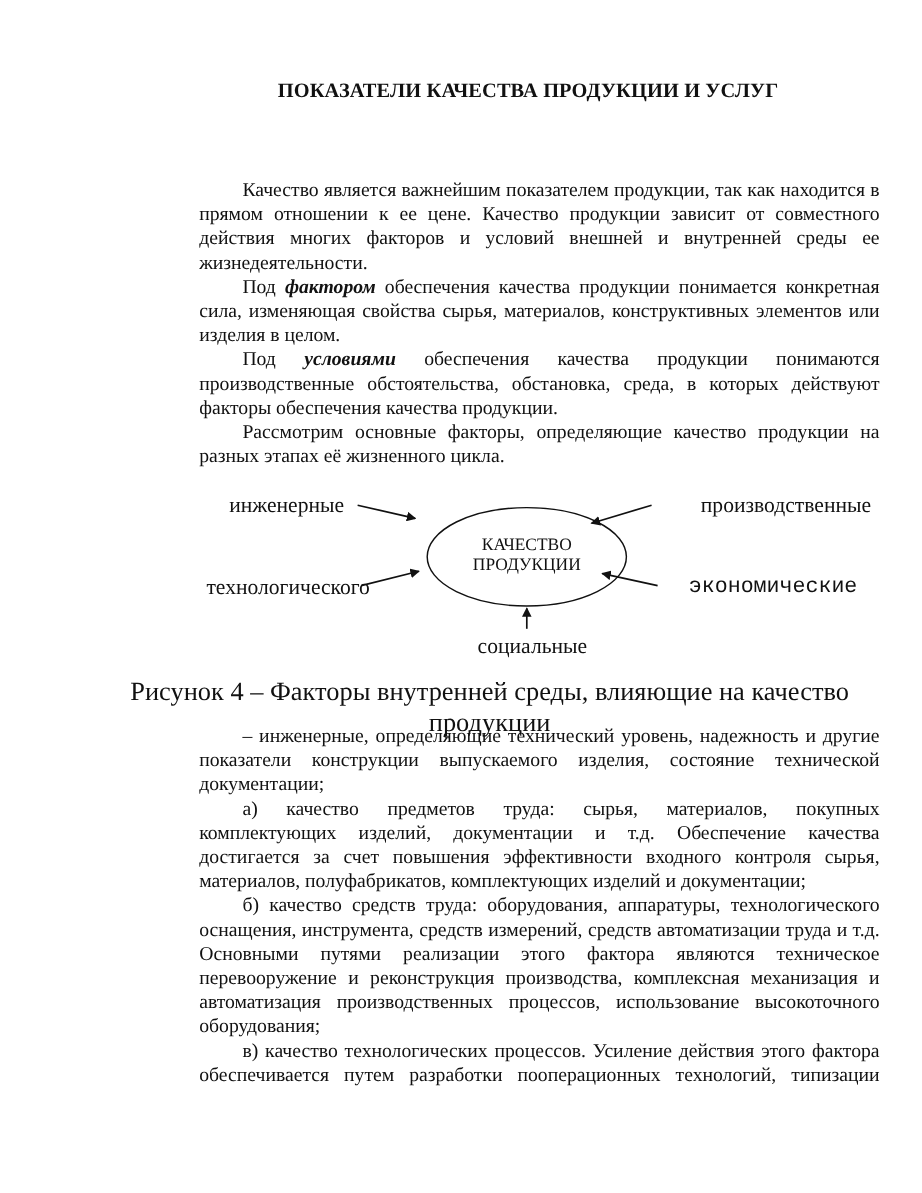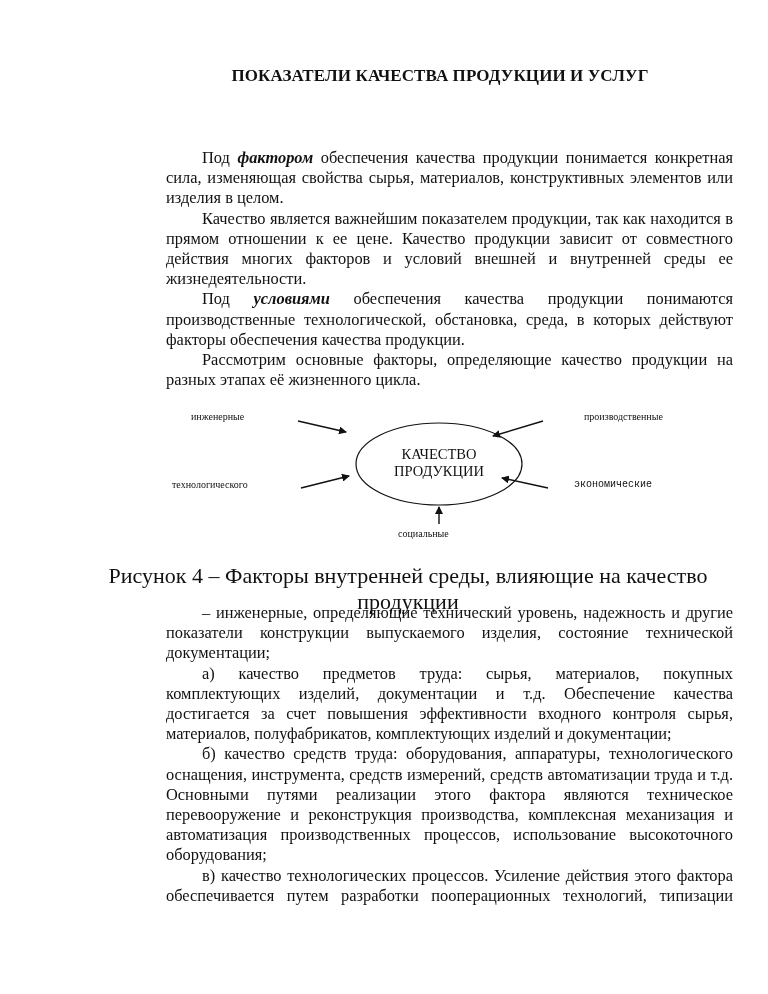--- a/index.html
+++ b/index.html
@@ -7,36 +7,36 @@
          font-family: "Liberation Serif", "DejaVu Serif", serif; color: #111; }
   .page { position: absolute; left: 12px; top: 0; width: 768px; height: 994px; margin-left: 44px; }
   .title { position: absolute; top: 66px; left: 0; width: 768px; text-align: center;
            font-weight: bold; font-size: 17px; letter-spacing: 0.1px; }
   .subtitle { position: absolute; top: 107px; left: 110px; font-weight: bold; font-size: 16.5px; }
   .text-block { position: absolute; left: 110px; width: 567px; font-size: 16.4px; line-height: 20.2px; }
   .text-block p { margin: 0; text-align: justify; text-indent: 36px; }
   .just-last { text-align-last: justify; }
   .diagram { position: absolute; left: 110px; top: 405px; width: 567px; height: 145px; }
   .diagram svg { position: absolute; left: 0; top: 0; }
-  .lbl { position: absolute; font-size: 10px; white-space: nowrap; }
+  .lbl { position: absolute; font-size: 18px; white-space: nowrap; }
   .center-lbl { position: absolute; font-size: 14.5px; text-align: center; line-height: 17px; }
   .caption { position: absolute; top: 563px; left: 0; width: 704px; text-align: center; font-size: 22px; }
   b i, i b { font-weight: bold; font-style: italic; }
 </style>
 </head>
 <body>
 
 <div class="page">
 
   <div class="title">ПОКАЗАТЕЛИ КАЧЕСТВА ПРОДУКЦИИ И УСЛУГ</div>
 
   <div class="text-block" style="top:148px;">
+    <p>Качество является важнейшим показателем продукции, так как находится в прямом отношении к ее цене. Качество продукции зависит от совместного действия многих факторов и условий внешней и внутренней среды ее жизнедеятельности.</p>
     <p><span>Под </span><b><i>фактором</i></b><span> обеспечения качества продукции понимается конкретная сила, изменяющая свойства сырья, материалов, конструктивных элементов или изделия в целом.</span></p>
-    <p>Качество является важнейшим показателем продукции, так как находится в прямом отношении к ее цене. Качество продукции зависит от совместного действия многих факторов и условий внешней и внутренней среды ее жизнедеятельности.</p>
-    <p><span>Под </span><b><i>условиями</i></b><span> обеспечения качества продукции понимаются производственные технологической, обстановка, среда, в которых действуют факторы обеспечения качества продукции.</span></p>
+    <p><span>Под </span><b><i>условиями</i></b><span> обеспечения качества продукции понимаются производственные обстоятельства, обстановка, среда, в которых действуют факторы обеспечения качества продукции.</span></p>
     <p>Рассмотрим основные факторы, определяющие качество продукции на разных этапах её жизненного цикла.</p>
   </div>
 
   <div class="diagram">
     <svg width="567" height="145" viewBox="0 0 567 145">
       <defs>
         <marker id="ah" markerWidth="8" markerHeight="8" refX="7" refY="4" orient="auto" markerUnits="userSpaceOnUse">
           <path d="M0,0 L8,4 L0,8 z" fill="#111"></path>
         </marker>
       </defs>

